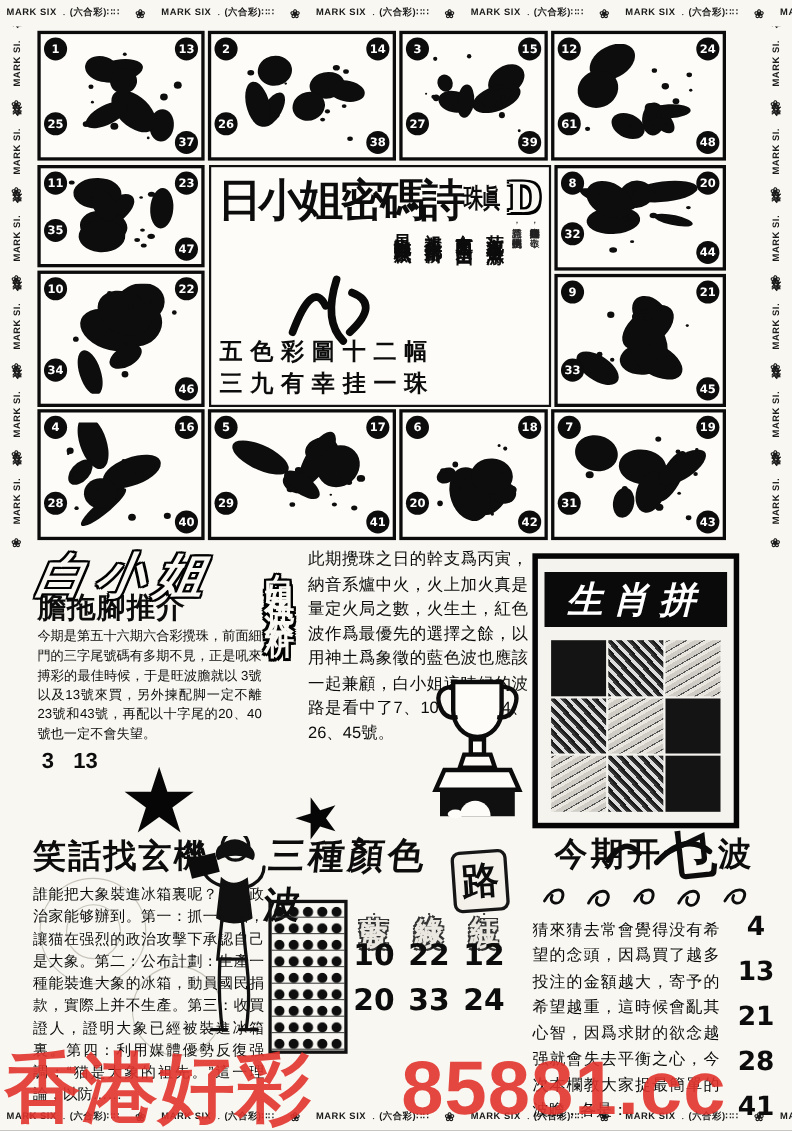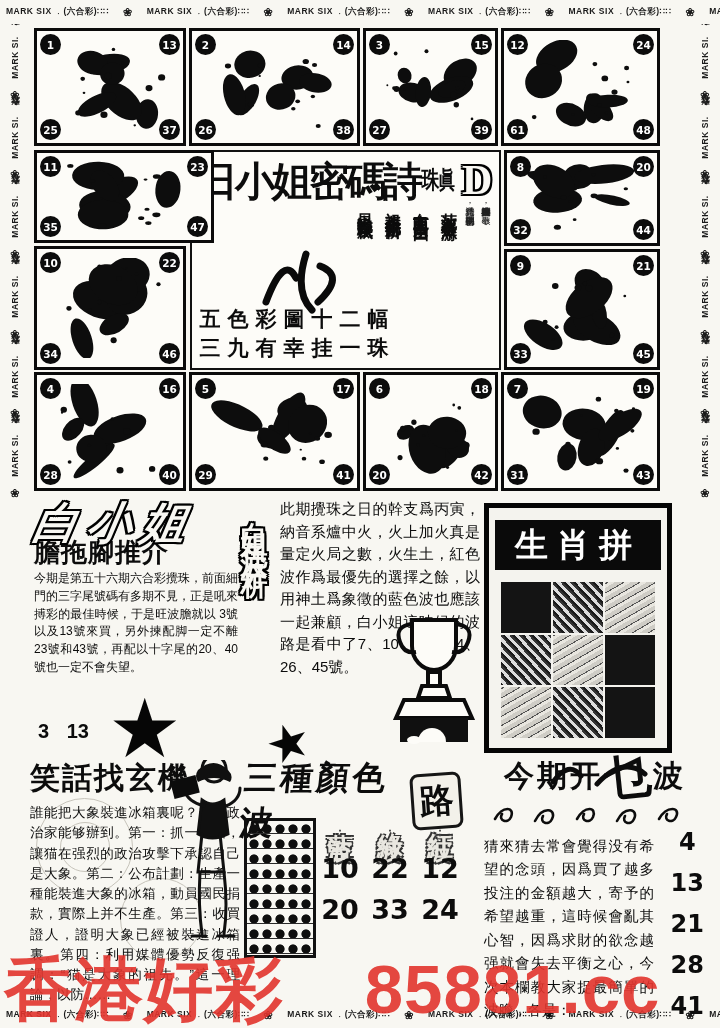--- a/index.html
+++ b/index.html
@@ -17,21 +17,21 @@
   .strip-right{left:690px;}
   .strip-v .seg{writing-mode:vertical-rl;transform:rotate(180deg);font-size:8.5px;font-weight:bold;}
   .rosette{font-size:11px;}
   .strip-v .rosette{transform:none;}
   
   .panel{position:absolute;border:3px solid #0b0b0b;background:#fdfcf8;box-sizing:border-box;}
   .panel svg{position:absolute;left:8%;top:8%;width:84%;height:84%;fill:#0d0d0d;}
   .badge{position:absolute;width:21px;height:21px;border-radius:50%;background:#0c0c0c;color:#fff;
          font-size:10.5px;font-weight:bold;display:flex;align-items:center;justify-content:center;
          font-family:"DejaVu Sans",sans-serif;z-index:3;}
-  .b-tl{left:3px;top:3px;} .b-tr{right:3px;top:3px;} .b-bl{left:3px;bottom:3px;} .b-br{right:3px;bottom:3px;}
+  .b-tl{left:3px;top:3px;} .b-tr{right:3px;top:3px;} .b-bl{left:3px;bottom:20px;} .b-br{right:3px;bottom:3px;}
   
   #masthead{position:absolute;left:190px;top:150px;width:311px;height:220px;border:2px solid #111;
             background:#fdfcf8;box-sizing:border-box;}
   .mh-titlerow{position:absolute;left:6px;top:2px;display:flex;align-items:flex-start;white-space:nowrap;}
   .mh-main{font-size:40px;font-weight:900;letter-spacing:-3px;font-family:Liberation Mono, monospace;}
   .mh-mid{font-size:24px;font-weight:900;margin:10px 0 0 -4px;transform:scaleX(.75);letter-spacing:-2px;}
   .outline-text{color:#f8f7f2;text-shadow:-2px -2px 0 #000,2px -2px 0 #000,-2px 2px 0 #000,2px 2px 0 #000,
                -2px 0 0 #000,2px 0 0 #000,0 -2px 0 #000,0 2px 0 #000;}
   .mh-letter{font-size:42px;font-weight:900;font-family:"Liberation Serif",serif;margin:2px 0 0 2px;}
   .mh-poem{position:absolute;right:8px;top:48px;height:158px;writing-mode:vertical-rl;
@@ -45,30 +45,30 @@
   
   .block{position:absolute;box-sizing:border-box;}
   #tips{left:34px;top:494px;width:204px;height:262px;}
   .script-title{font-size:44px;font-weight:bold;font-style:italic;letter-spacing:10px;
                 transform:skewX(-10deg);font-family:"Liberation Serif",serif;}
   #tips .sub{font-size:26px;font-weight:900;margin-top:-18px;letter-spacing:1px;}
   .bodytext{font-size:12px;line-height:1.48;text-align:justify;}
   #tips .labels{display:flex;gap:44px;font-size:19px;font-weight:900;margin-top:2px;}
   #tips .nums{display:flex;justify-content:space-between;font-size:20px;font-weight:bold;
               margin-top:4px;padding:0 4px;}
-  #tips .nums span{word-spacing:12px;margin-top:39px;}
+  #tips .nums span{word-spacing:12px;}
   #wave{left:240px;top:498px;width:240px;height:258px;}
   .wave-title{position:absolute;left:0;top:2px;writing-mode:vertical-rl;font-size:27px;font-weight:900;
               line-height:1;letter-spacing:10px;font-family:"Liberation Serif",serif;}
   #wave .bodytext{margin-left:40px;font-size:15px;line-height:1.5;}
   #trophy{position:absolute;left:388px;top:612px;z-index:4;}
   #zodiac{left:484px;top:503px;width:188px;height:250px;border:5px solid #050505;background:#f4f3ee;}
   .zodiac-bar{position:absolute;left:6px;top:12px;right:6px;height:50px;background:#0a0a0a;color:#fff;
               display:flex;align-items:center;justify-content:center;font-size:33px;font-weight:900;
-              letter-spacing:9px;}
+              letter-spacing:9px;font-style:italic;}
   .zodiac-collage{position:absolute;left:12px;top:74px;right:12px;bottom:10px;display:grid;
                   grid-template-columns:1fr 1fr 1fr;grid-template-rows:1fr 1fr 1fr;gap:2px;}
   .tile-d{background:#141414;}
   .tile-n{background:repeating-linear-gradient(47deg,#1b1b1b 0 2px,#ddd 2px 5px,#333 5px 7px);}
   .tile-l{background:repeating-linear-gradient(-30deg,#e8e6df 0 3px,#555 3px 4px,#cfcdc6 4px 8px);}
   
   .star{position:absolute;color:#060606;line-height:1;z-index:2;font-family:"DejaVu Sans",sans-serif;}
   #star-big{left:108px;top:688px;font-size:82px;}
   #star-small{left:266px;top:718px;font-size:50px;transform:rotate(-18deg);}
   .flourish{position:absolute;}
@@ -417,21 +417,21 @@
         <circle cx="87.12520576131688" cy="37.96265432098765" r="1.162479423868313"></circle>
         <circle cx="64.73924897119342" cy="58.71913580246913" r="1.8968595679012346"></circle>
         <circle cx="44.492181069958846" cy="67.30895061728395" r="1.098369341563786"></circle>
         <circle cx="61.38400205761317" cy="21.7320987654321" r="1.883675411522634"></circle>
       </svg>
       <div class="badge b-tl">12</div>
       <div class="badge b-tr">24</div>
       <div class="badge b-bl">61</div>
       <div class="badge b-br">48</div>
     </div>
-    <div class="panel" style="left: 34px; top: 150px; width: 180px; height: 93px; text-align: center;">
+    <div class="panel" style="left: 34px; top: 150px; width: 152px; height: 93px; text-align: center;">
       <svg viewBox="0 0 100 85" preserveAspectRatio="none">
         <ellipse cx="43.839506172839506" cy="37.42503429355281" rx="21.595091735253774" ry="10.766409465020576" transform="rotate(307.983024691358 43.839506172839506 37.42503429355281)"></ellipse>
         <ellipse cx="36.87791495198903" cy="53.38508230452675" rx="18.07565157750343" ry="16.644774519890262" transform="rotate(215.86111111111111 36.87791495198903 53.38508230452675)"></ellipse>
         <ellipse cx="32.270233196159126" cy="18.343072702331963" rx="16.3357896090535" ry="17.825351508916324" transform="rotate(92.53549382716048 32.270233196159126 18.343072702331963)"></ellipse>
         <ellipse cx="79.9917695473251" cy="34.10147462277092" rx="21.465012002743485" ry="8.570486111111112" transform="rotate(272.45061728395063 79.9917695473251 34.10147462277092)"></ellipse>
         <ellipse cx="35.647462277091904" cy="63.49979423868312" rx="17.145417524005488" ry="17.327709190672152" transform="rotate(76.7175925925926 35.647462277091904 63.49979423868312)"></ellipse>
         <ellipse cx="36.91632373113855" cy="29.970130315500686" rx="18.540586419753087" ry="8.507514574759945" transform="rotate(253.1141975308642 36.91632373113855 29.970130315500686)"></ellipse>
         <circle cx="66.6195987654321" cy="73.40493827160495" r="2.161127400548697"></circle>
         <circle cx="65.68734567901234" cy="57.21697530864198" r="1.7870198902606311"></circle>
         <circle cx="13.227314814814815" cy="6.862345679012345" r="2.141153120713306"></circle>

